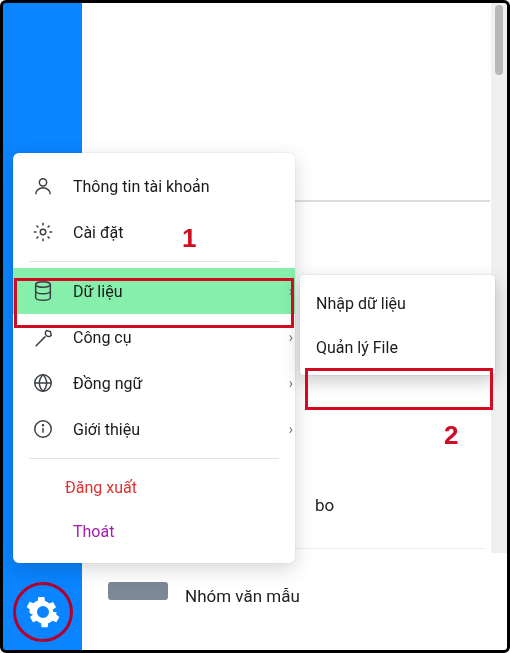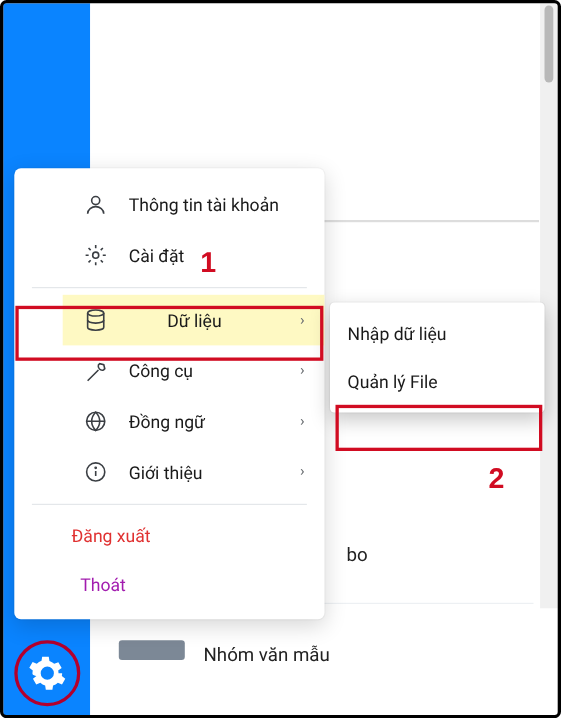--- a/index.html
+++ b/index.html
@@ -89,28 +89,27 @@
       background: #fff;
       border-radius: 6px;
       box-shadow: 0 6px 20px rgba(0,0,0,0.16), 0 0 0 1px rgba(0,0,0,0.03);
       padding: 10px 0;
       z-index: 50;
     }
     .menu-item {
       display: flex;
       align-items: center;
       height: 46px;
-      padding: 0 18px 0 18px;
+      padding: 0 2px 0 18px;
       font-size: 16px;
       color: #1a1a1a;
       cursor: pointer;
       position: relative;
-      margin-left: 44px;
-    }
-    .menu-item.highlight { background: #fef9c3; gap: 35px; }
+    }
+    .menu-item.highlight { background: #86efac; }
     .menu-item .icon {
       width: 24px;
       height: 24px;
       margin-right: 18px;
       flex-shrink: 0;
       display: flex;
       align-items: center;
       justify-content: center;
     }
     .menu-item .icon svg { width: 22px; height: 22px; stroke: #3b3f44; fill: none; stroke-width: 1.6; }

